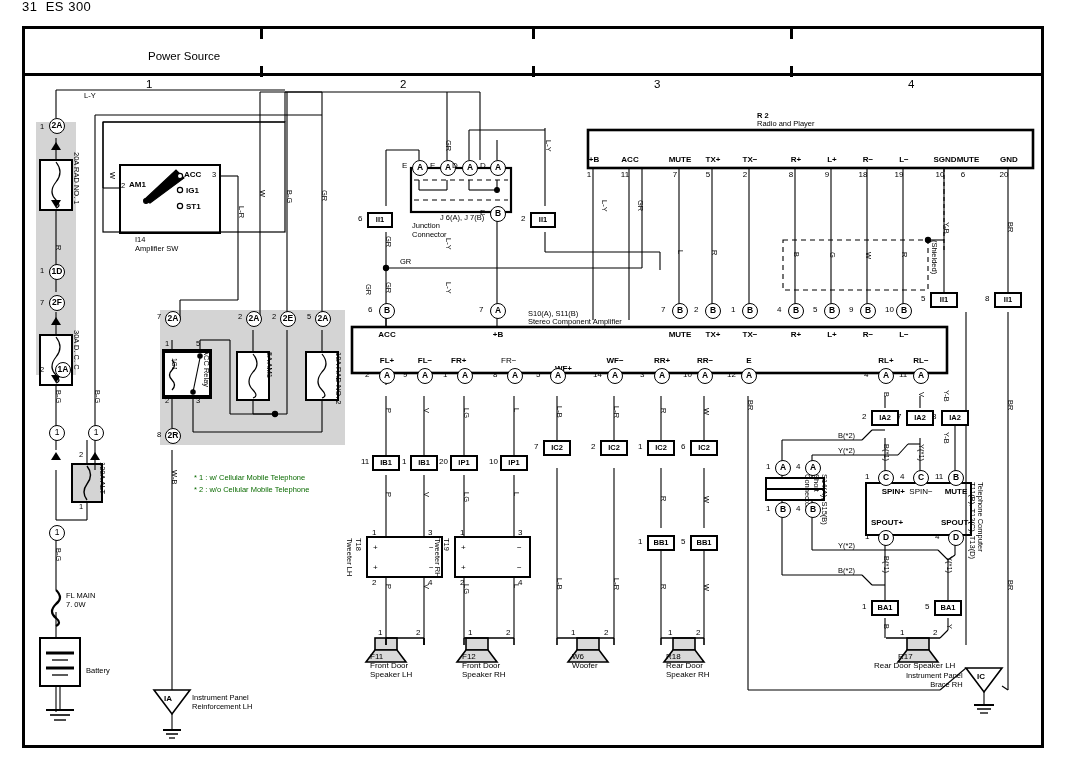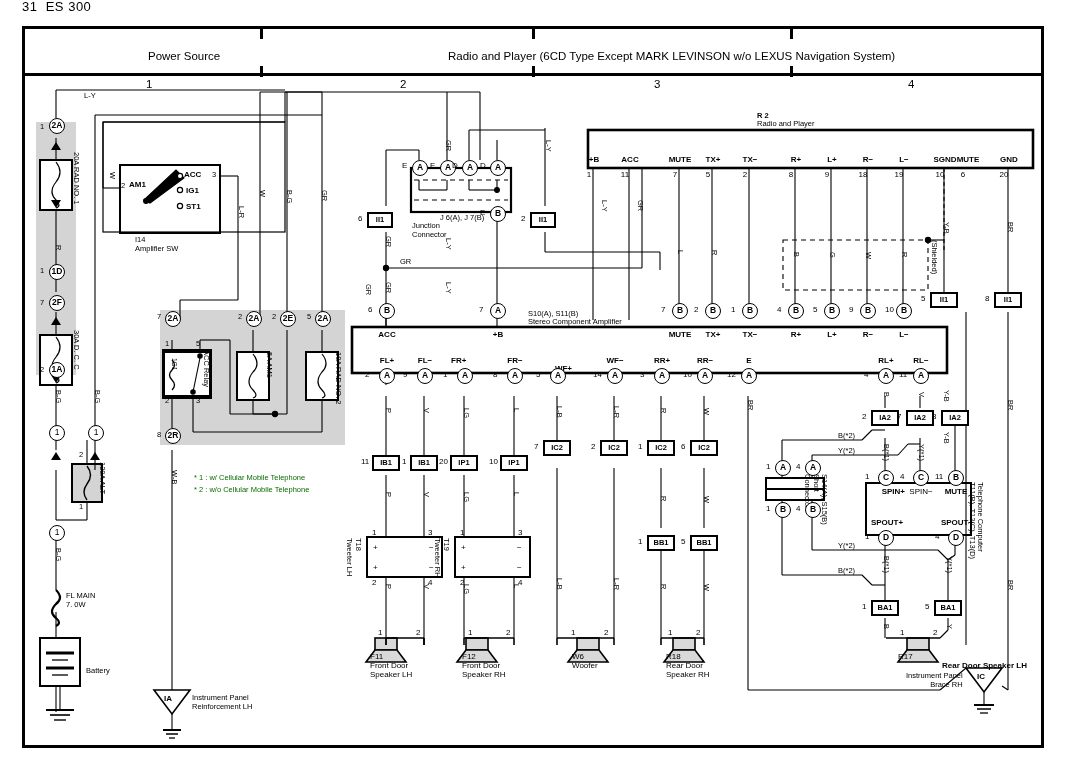--- a/index.html
+++ b/index.html
@@ -37,21 +37,20 @@
 <body>
 
 <div id="page">
 
   <div class="abs lbl9" id="pagenum"><span>31</span>&nbsp;&nbsp;<span>ES 300</span></div>
 
   <div class="abs" id="frame"></div>
   <div class="abs" id="titlebar"></div>
 
   <div class="abs title-txt" id="t-power">Power Source</div>
-  <div class="abs title-txt" id="t-radio">Radio and Player (6CD Type Except MARK LEVINSON w/o LEXUS Navigation System)</div>
 
   <div class="abs tick2" style="left:260px;top:26px;"></div>
   <div class="abs tick2" style="left:532px;top:26px;"></div>
   <div class="abs tick2" style="left:790px;top:26px;"></div>
 
   <div class="abs tick2" style="left:260px;top:66px;height:11px;"></div>
   <div class="abs tick2" style="left:532px;top:66px;height:11px;"></div>
   <div class="abs tick2" style="left:790px;top:66px;height:11px;"></div>
 
   <div class="abs colnum" style="left:146px;">1</div>
@@ -387,21 +386,21 @@
   <div class="abs pin" style="left:40px;top:122px;">1</div>
   <div class="abs pin" style="left:40px;top:298px;">7</div>
   <div class="abs pin" style="left:40px;top:266px;">1</div>
   <div class="abs pin" style="left:40px;top:365px;">2</div>
   <div class="abs pin" style="left:79px;top:450px;">2</div>
   <div class="abs pin" style="left:79px;top:502px;">1</div>
 
   <div class="abs circ" style="left:49px;top:118px;">2A</div>
   <div class="abs circ" style="left:49px;top:295px;">2F</div>
   <div class="abs circ" style="left:49px;top:264px;">1D</div>
-  <div class="abs circ" style="left:49px;top:362px;">1A</div>
+  <div class="abs circ" style="left:55px;top:362px;">1A</div>
 
   <div class="abs circ plain" style="left:49px;top:425px;">1</div>
   <div class="abs circ plain" style="left:88px;top:425px;">1</div>
   <div class="abs circ plain" style="left:49px;top:525px;">1</div>
 
   <div class="abs lbl rot" style="left:62px;top:245px;">R</div>
   <div class="abs lbl rot" style="left:62px;top:390px;">B-G</div>
   <div class="abs lbl rot" style="left:101px;top:390px;">B-G</div>
   <div class="abs lbl rot" style="left:62px;top:548px;">B-G</div>
   <div class="abs lbl" style="left:84px;top:92px;">L-Y</div>
@@ -538,21 +537,21 @@
   <div id="amp-bot-pins">
       <div class="abs lbl8" style="left: 373px; top: 356px;;text-align:center;width:28px;font-weight:bold;">FL+</div>
       <div class="abs circ" style="left: 379px; top: 368px;">A</div>
       <div class="abs lbl8" style="left: 365px; top: 370px;">2</div>
       <div class="abs lbl8" style="left: 411px; top: 356px;;text-align:center;width:28px;font-weight:bold;">FL−</div>
       <div class="abs circ" style="left: 417px; top: 368px;">A</div>
       <div class="abs lbl8" style="left: 403px; top: 370px;">9</div>
       <div class="abs lbl8" style="left: 451px; top: 356px;;width:28px;font-weight:bold;">FR+</div>
       <div class="abs circ" style="left: 457px; top: 368px;">A</div>
       <div class="abs lbl8" style="left: 443px; top: 370px;">1</div>
-      <div class="abs lbl8" style="left: 501px; top: 356px;;text-align:center;width:28px;font-weight:bold;">FR−</div>
+      <div class="abs lbl8" style="left: 501px; top: 356px;;width:28px;font-weight:normal;">FR−</div>
       <div class="abs circ" style="left: 507px; top: 368px;">A</div>
       <div class="abs lbl8" style="left: 493px; top: 370px;">8</div>
       <div class="abs lbl8" style="left: 544px; top: 364px;;text-align:right;width:28px;font-weight:bold;">WF+</div>
       <div class="abs circ" style="left: 550px; top: 368px;">A</div>
       <div class="abs lbl8" style="left: 536px; top: 370px;">5</div>
       <div class="abs lbl8" style="left: 601px; top: 356px;;text-align:center;width:28px;font-weight:bold;">WF−</div>
       <div class="abs circ" style="left: 607px; top: 368px;">A</div>
       <div class="abs lbl8" style="left: 593px; top: 370px;">14</div>
       <div class="abs lbl8" style="left: 648px; top: 356px;;text-align:center;width:28px;font-weight:bold;">RR+</div>
       <div class="abs circ" style="left: 654px; top: 368px;">A</div>
@@ -690,21 +689,21 @@
 
   <div class="abs lbl8" style="left:668px;top:628px;">1</div>
   <div class="abs lbl8" style="left:696px;top:628px;">2</div>
   <div class="abs lbl8" style="left:666px;top:652px;">R18</div>
   <div class="abs lbl8" style="left:666px;top:661px;">Rear Door
 Speaker RH</div>
 
   <div class="abs lbl8" style="left:900px;top:628px;">1</div>
   <div class="abs lbl8" style="left:933px;top:628px;">2</div>
   <div class="abs lbl8" style="left:898px;top:652px;">R17</div>
-  <div class="abs lbl8" style="left:942px;top:661px;font-weight:bold;">Rear Door Speaker LH</div>
+  <div class="abs lbl8" style="left:874px;top:661px;">Rear Door Speaker LH</div>
 
   <div class="abs lbl rot" style="left:976px;top:482px;">T11(B), T12(C), T13(D)</div>
   <div class="abs lbl rot" style="left:984px;top:482px;">Telephone Computer</div>
   <div id="tel-top-pins">
       <div class="abs circ" style="left: 878px; top: 470px;">C</div>
       <div class="abs lbl8" style="left: 865px; top: 472px;">1</div>
       <div class="abs lbl8" style="left: 867px; top: 487px;;text-align:right;width:38px;font-weight:bold;">SPIN+</div>
       <div class="abs circ" style="left: 913px; top: 470px;">C</div>
       <div class="abs lbl8" style="left: 900px; top: 472px;">4</div>
       <div class="abs lbl8" style="left: 902px; top: 487px;;text-align:center;width:38px;font-weight:normal;">SPIN−</div>

